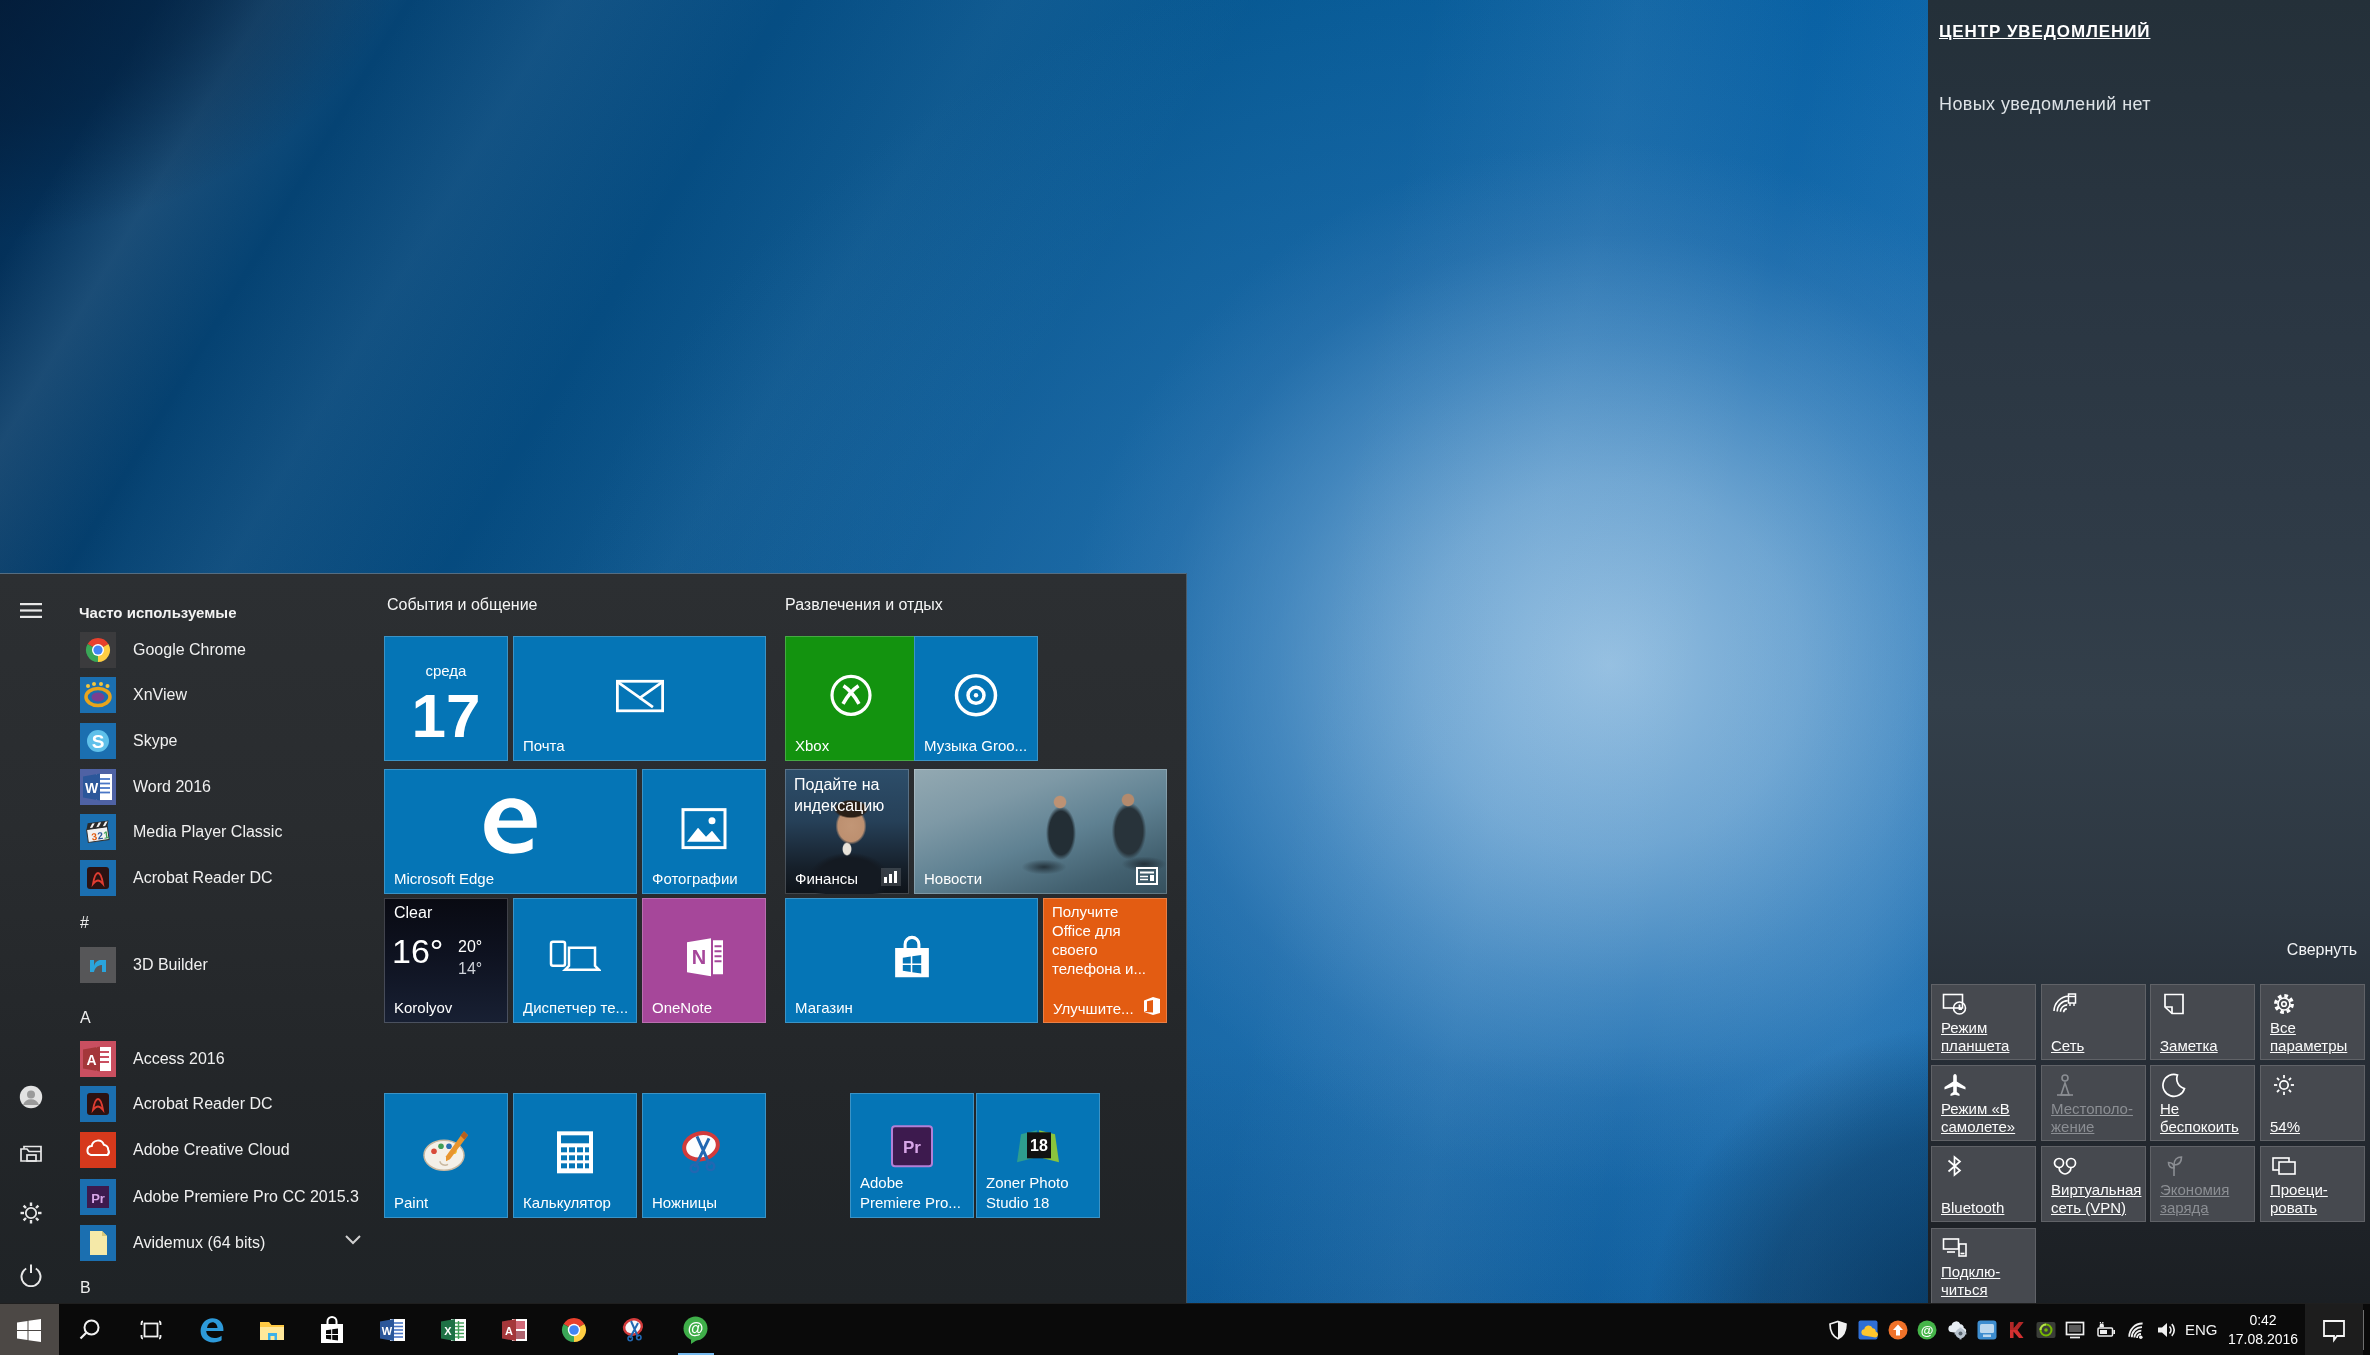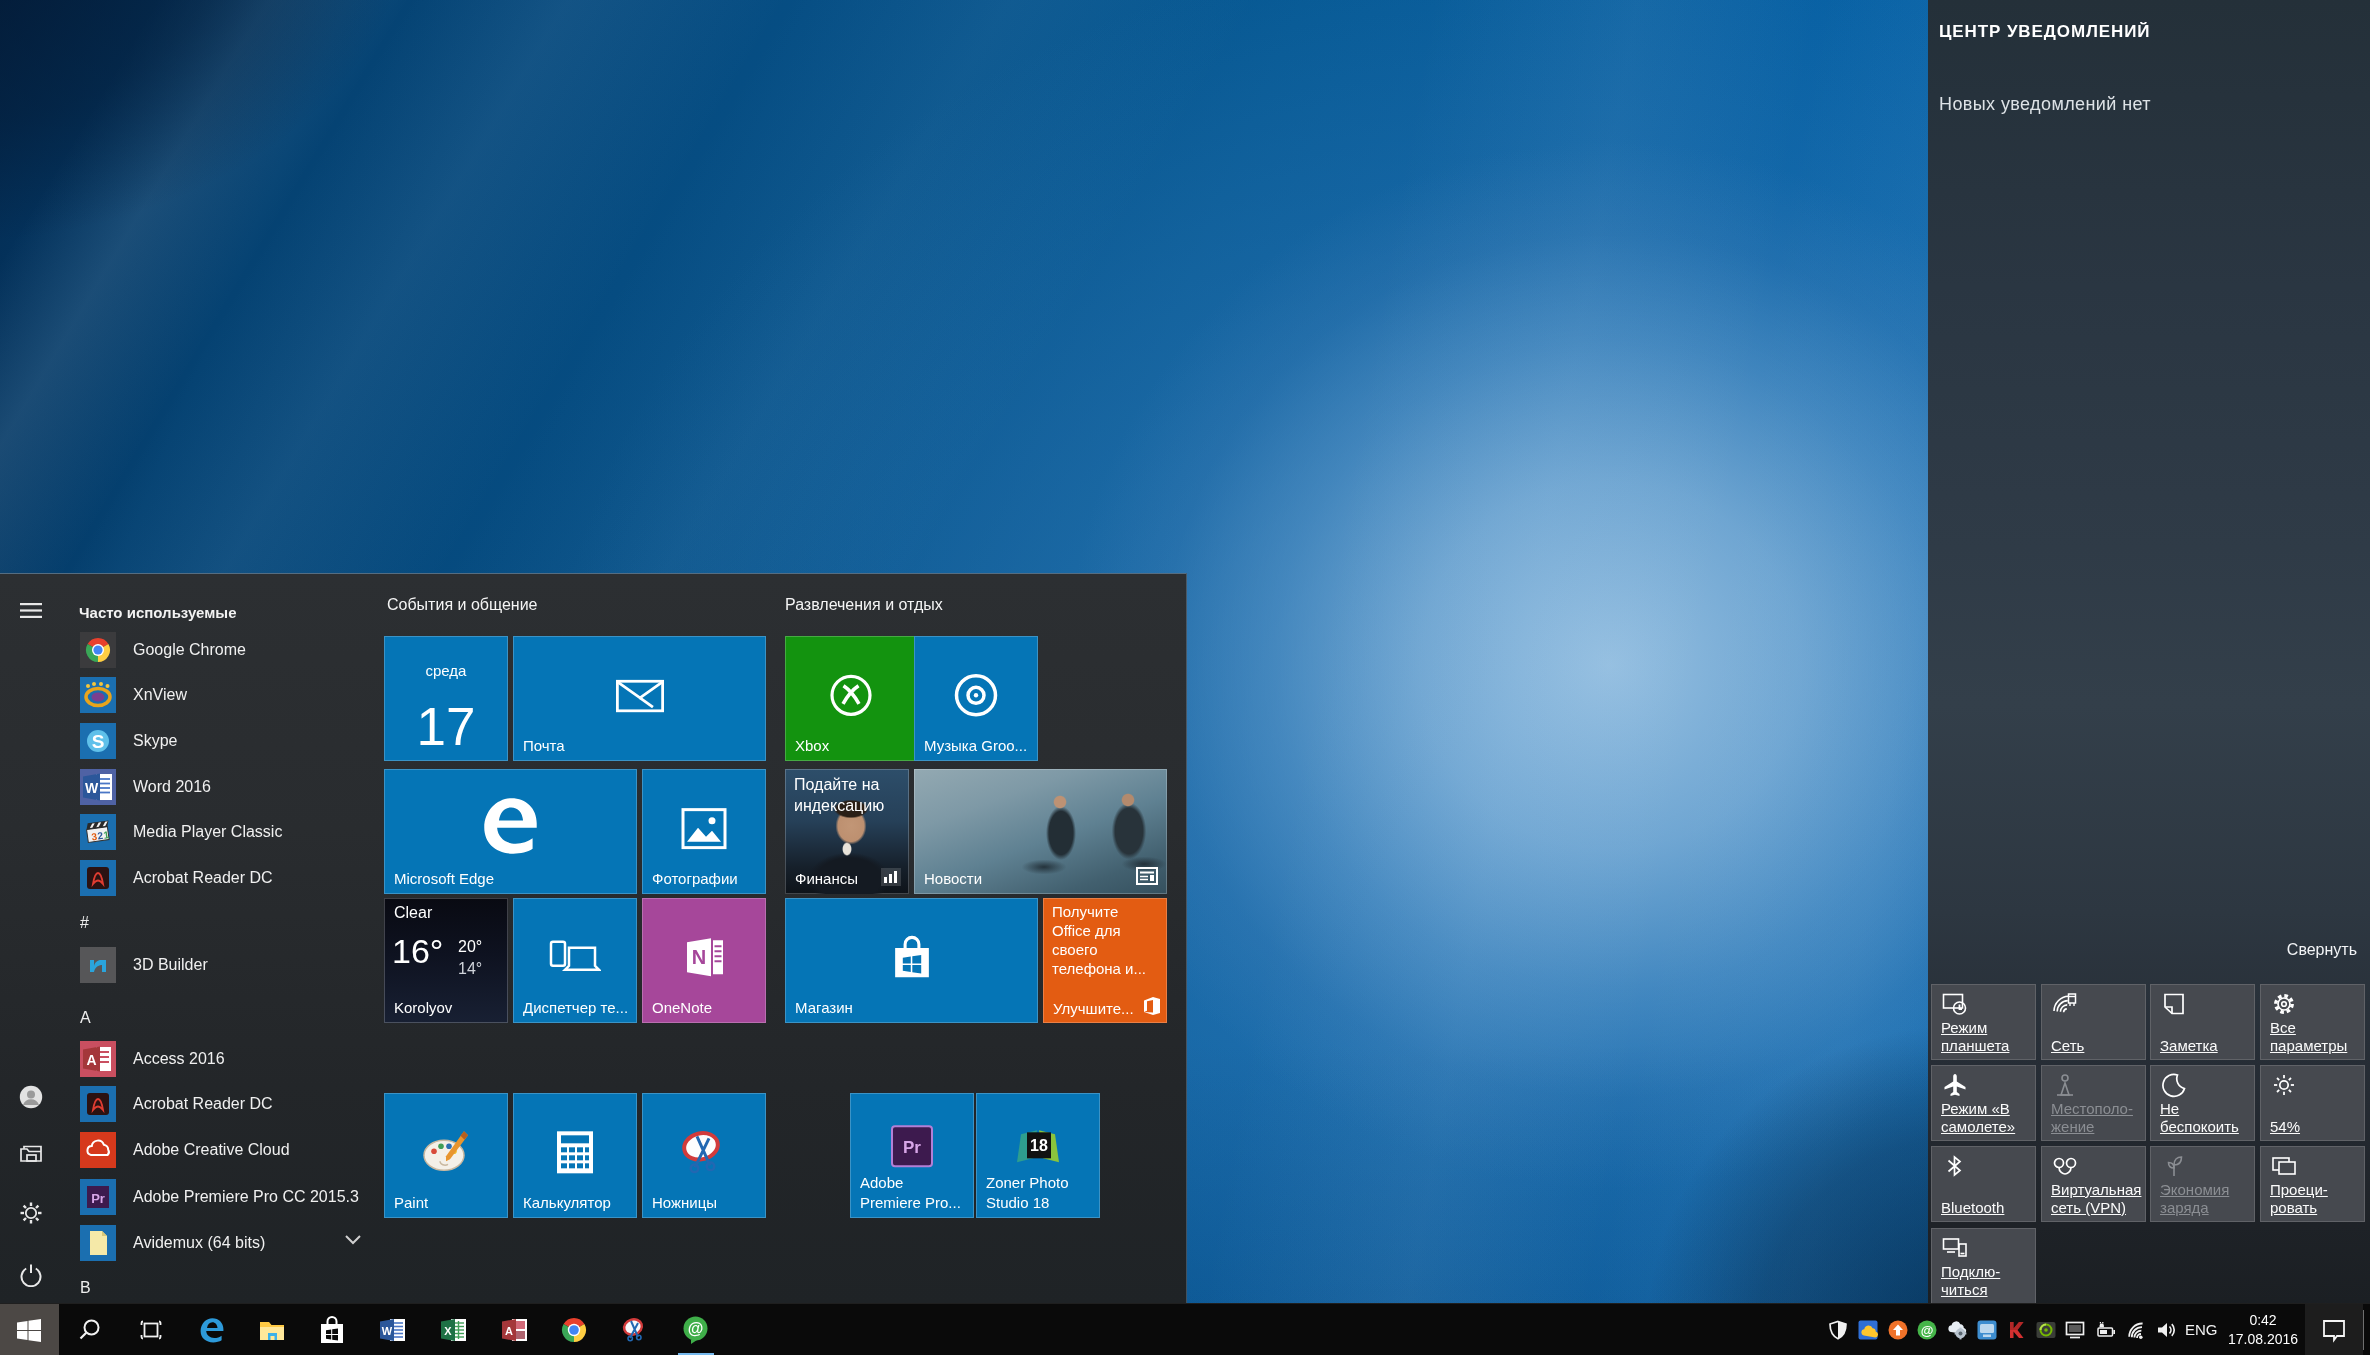--- a/index.html
+++ b/index.html
@@ -20,21 +20,21 @@
     radial-gradient(ellipse 650px 450px at -60px -80px, rgba(4,22,46,0.75) 0%, rgba(4,22,46,0.42) 45%, rgba(4,22,46,0.0) 72%),
     linear-gradient(121deg, transparent 5%, rgba(180,215,240,0.13) 8.5%, transparent 13%, rgba(160,200,235,0.09) 18%, transparent 25%, rgba(150,195,230,0.07) 32%, transparent 40%),
     linear-gradient(100deg, transparent 55%, rgba(190,220,245,0.07) 63%, transparent 70%, rgba(190,220,245,0.06) 78%, transparent 86%),
     linear-gradient(180deg, rgba(10,40,80,0.0) 80%, rgba(10,40,80,0.16) 100%);
 }
 
 
 #ac { position:absolute; left:1928px; top:0; width:442px; height:1303px;
   background: linear-gradient(180deg, #243039 0%, #2a3642 22%, #2f3b47 42%, #333f4a 54%, #2d3741 70%, #252b33 84%, #1e2227 94%, #1b1f23 100%);
 }
-#ac .title { position:absolute; left:11px; top:22px; font-size:17px; font-weight:bold; color:#fff; letter-spacing:0.9px; }
+#ac .title { position:absolute; left:11px; top:22px; font-size:17px; font-weight:bold; color:#fff; letter-spacing:0.9px;text-decoration:underline; }
 #ac .nonew { position:absolute; left:11px; top:94px; font-size:18px; color:#dde2e6; letter-spacing:0.4px; }
 #ac .collapse { position:absolute; right:13px; top:941px; font-size:16px; color:#f2f4f6; }
 .qt { position:absolute; width:105px; height:76px; background:#46494f; box-shadow: inset 0 0 0 1px rgba(255,255,255,0.14); }
 .qt .ql { position:absolute; left:10px; bottom:5px; font-size:15px; line-height:18px; color:#fbfbfb; white-space:pre-line;text-decoration:underline; }
 .qt .qi { position:absolute; left:11px; top:7px; width:26px; height:26px; }
 .qt.dis .ql { color:#8b8e93; }
 .qt.dis svg * { stroke:#8b8e93 !important; fill:none; }
 
 
 #menu { position:absolute; left:0; top:573px; width:1187px; height:730px;
@@ -386,21 +386,21 @@
           <path d="M7.2 5.5 a9.5 9.5 0 1 0 9.6 0"></path>
           <line x1="12" y1="1.5" x2="12" y2="10"></line>
         </g>
       </svg>
 
     <div class="ghead" style="left:387px;top:22px">События и общение</div>
     <div class="ghead" style="left:785px;top:22px">Развлечения и отдых</div>
 
     <div class="tile" style="left:384px;top:62px;width:124px;height:125px">
       <div style="position:absolute;top:26px;width:100%;text-align:center;font-size:15px;color:#fff">среда</div>
-      <div style="position:absolute;top:60px;width:100%;text-align:center;font-size:53px;font-weight:400;color:#fff">17</div>
+      <div style="position:absolute;top:44px;width:100%;text-align:center;font-size:62px;font-weight:700;color:#fff">17</div>
     </div>
     <div class="tile" style="left:513px;top:62px;width:253px;height:125px">
       <svg class="ci" width="48" height="37" viewBox="0 0 52 40">
           <rect x="1.5" y="4" width="49" height="32" fill="none" stroke="#fff" stroke-width="3"></rect>
           <path d="M2 5 L26 22 L50 5" fill="none" stroke="#fff" stroke-width="3"></path>
           <path d="M26 22 L40 32" stroke="#fff" stroke-width="3"></path>
         </svg>
       <div class="tl">Почта</div>
     </div>
     <div class="tile" style="left:785px;top:62px;width:132px;height:125px;background:#13930f">

